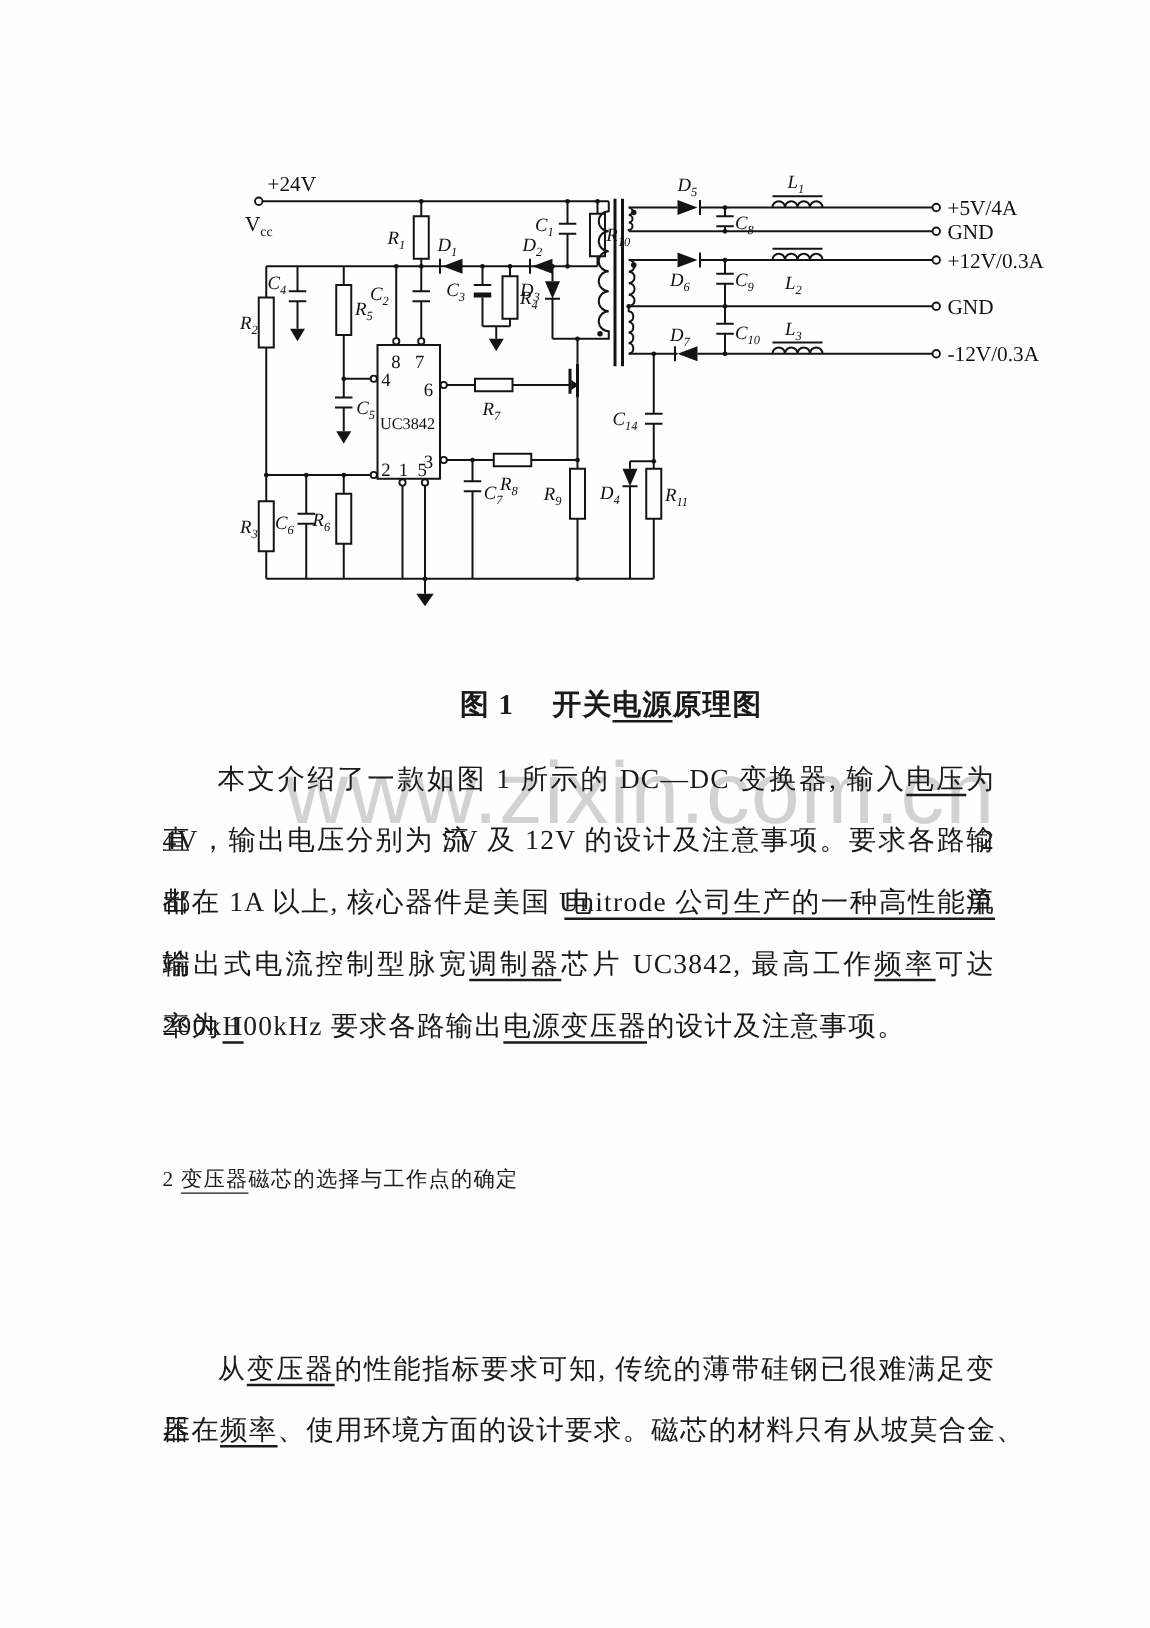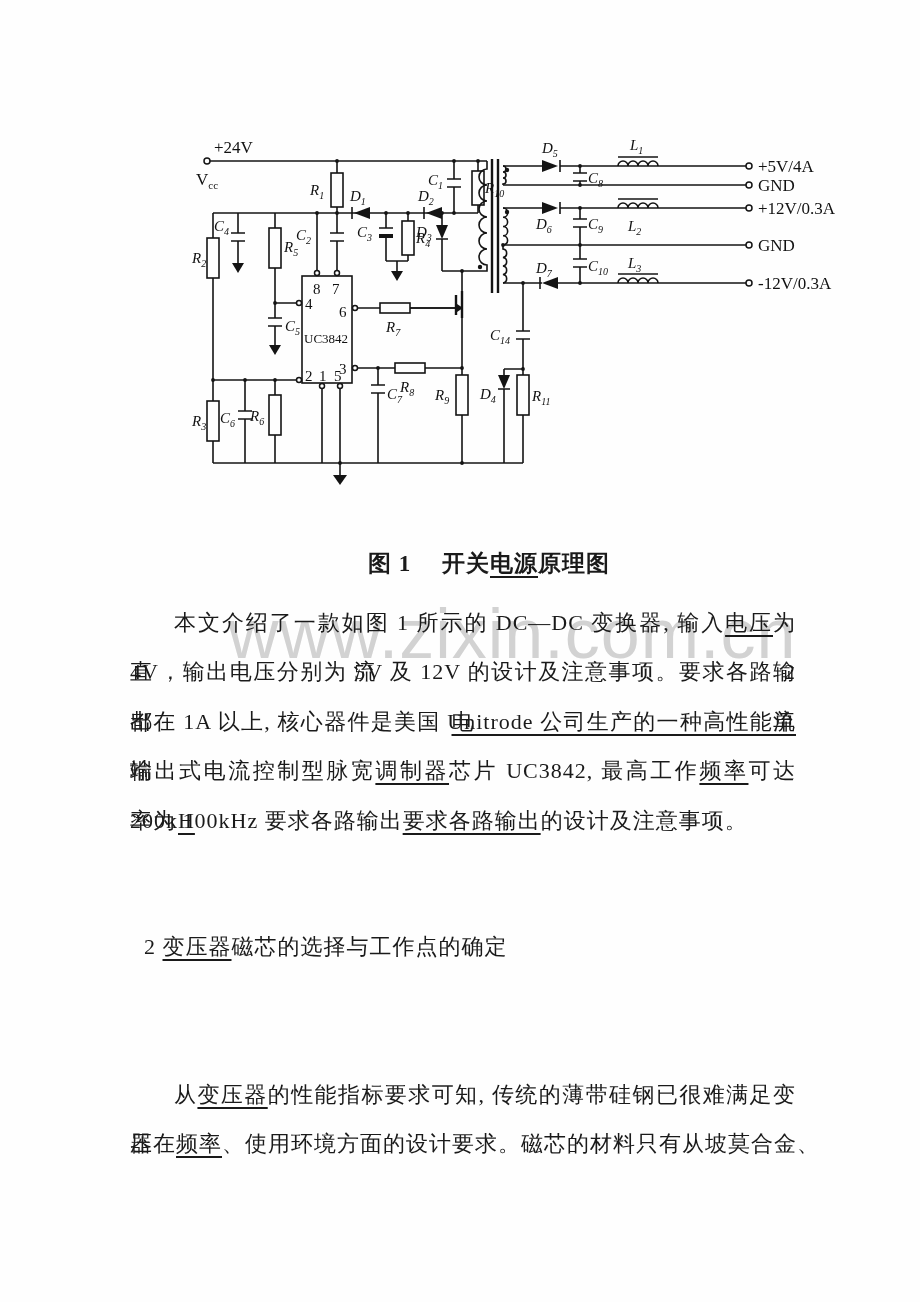--- a/index.html
+++ b/index.html
@@ -8,21 +8,21 @@
   .watermark{position:absolute;left:228px;top:594px;font-family:"Liberation Sans",sans-serif;
         font-size:70px;letter-spacing:1px;color:#d2d2d2;z-index:0;user-select:none;}
   .fig{position:absolute;left:190px;top:133px;z-index:1;}
   .caption{position:absolute;left:368px;top:548px;font-size:23px;letter-spacing:1px;z-index:1;white-space:nowrap;font-weight:bold;}
   .tblock{position:absolute;left:130px;width:666px;z-index:1;}
   .tline{height:49.4px;line-height:49.4px;font-size:22px;letter-spacing:1px;white-space:nowrap;}
   .tline.j{white-space:normal;text-align:justify;text-align-last:justify;}
   .tline.ind{text-indent:44px;}
   .tline span{display:inline;}
   .u{text-decoration:underline;text-underline-offset:5px;}
-  .heading{position:absolute;left:144px;font-size:22px;letter-spacing:1px;z-index:1;white-space:nowrap;}
+  .heading{position:absolute;left:130px;font-size:17px;letter-spacing:1px;z-index:1;white-space:nowrap;}
   
   .w{stroke:#141414;stroke-width:1.6;fill:none;}
   .w2{stroke:#141414;stroke-width:2.4;fill:none;}
   .rz{fill:#fefefe;stroke:#141414;stroke-width:1.6;}
   .dd{fill:#141414;stroke:none;}
   .jd{fill:#141414;stroke:none;}
   .oc{fill:#fefefe;stroke:#141414;stroke-width:1.5;}
   .cl{font:italic 15px "Liberation Serif",serif;fill:#111;}
   .cl .sub{font-size:10px;}
   .pin{font:15px "Liberation Serif",serif;fill:#111;}
@@ -250,21 +250,21 @@
     <text class="term" x="568" y="156">-12V/0.3A</text>
   </svg>
 
   <div class="caption"><span>图 1　 开关</span><span class="u">电源</span><span>原理图</span></div>
 
   <div class="tblock" style="top:598px;">
     <div class="tline j ind"><span>本文介绍了一款如图 1 所示的 DC—DC 变换器, 输入</span><span class="u">电压</span><span>为直流 2</span></div>
     <div class="tline j"><span>4V，输出电压分别为 5V 及 12V 的设计及注意事项。要求各路输出</span><span class="u">电流</span></div>
     <div class="tline j"><span>都在 1A 以上, 核心器件是美国 Unitrode 公司生产的一种高性能单端</span></div>
     <div class="tline j"><span>输出式电流控制型脉宽</span><span class="u">调制器</span><span>芯片 UC3842, 最高工作</span><span class="u">频率</span><span>可达 200k</span><span class="u">H</span></div>
-    <div class="tline"><span>率为 100kHz 要求各路输出</span><span class="u">要求各路输出</span><span>的设计及注意事项。</span></div>
+    <div class="tline"><span>率为 100kHz 要求各路输出</span><span class="u">电源变压器</span><span>的设计及注意事项。</span></div>
   </div>
 
   <div class="heading" style="top:932px;"><span>2 </span><span class="u">变压器</span><span>磁芯的选择与工作点的确定</span></div>
 
   <div class="tblock" style="top:1070px;">
     <div class="tline j ind"><span>从</span><span class="u">变压器</span><span>的性能指标要求可知, 传统的薄带硅钢已很难满足变压</span></div>
     <div class="tline"><span>器在</span><span class="u">频率</span><span>、使用环境方面的设计要求。磁芯的材料只有从坡莫合金、</span></div>
   </div>
 
 </div>

